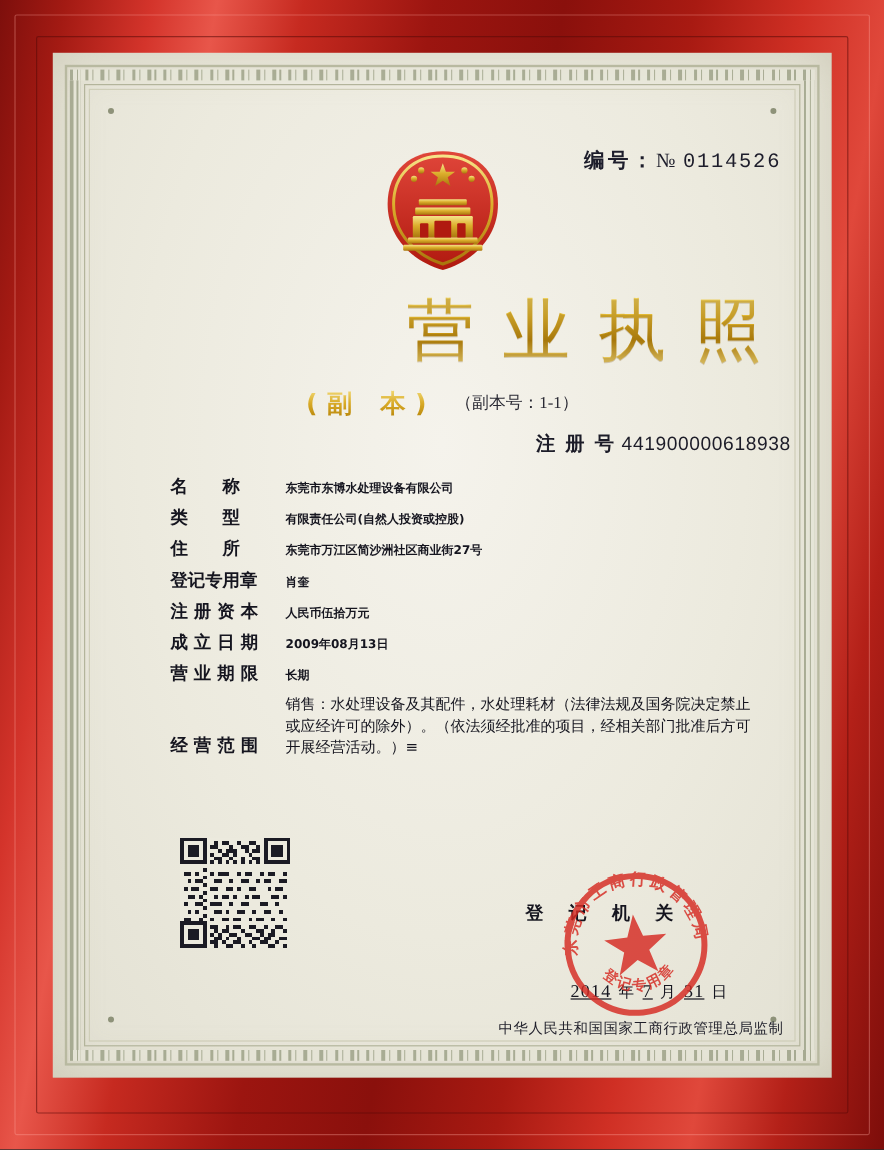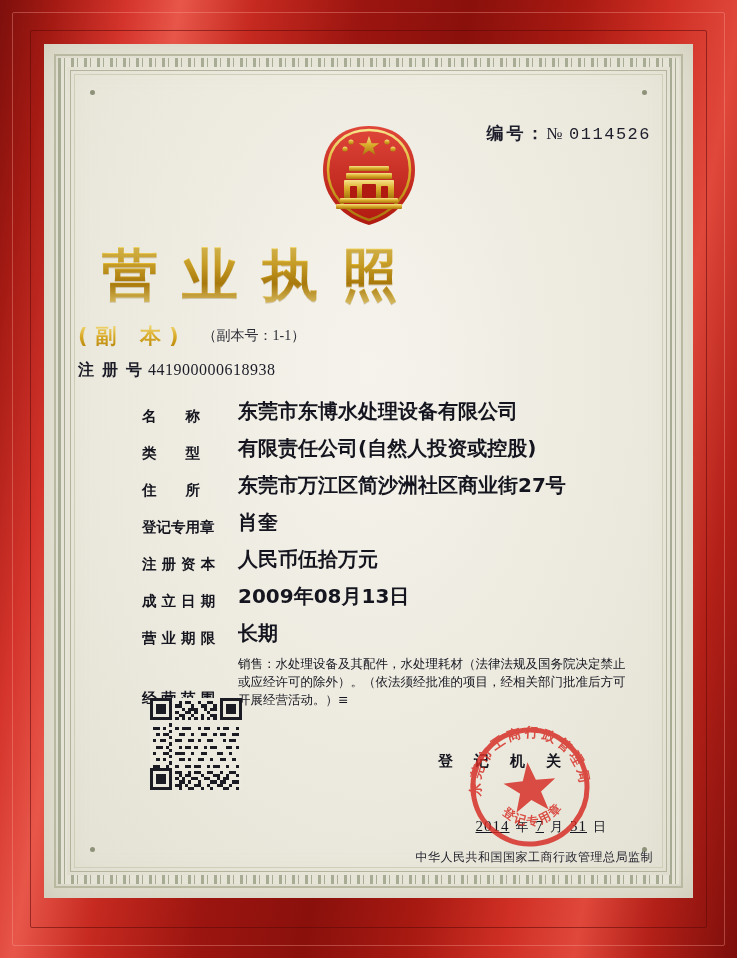--- a/index.html
+++ b/index.html
@@ -136,38 +136,38 @@
     width: 118px;
     height: 112px;
   }
 
   
   .title {
     position: absolute;
     left: 0;
     right: 0;
     top: 160px;
-    text-align: left;
+    text-align: right;
     font-family: "DejaVu Sans", sans-serif;
     font-size: 56px;
-    font-weight: bold;
+    font-weight: normal;
     letter-spacing: 24px;
     text-indent: 24px;
     background: linear-gradient(180deg, #f7e27a 0%, #e0b52e 35%, #b8860b 60%, #f2d873 85%, #c9972a 100%);
     -webkit-background-clip: text;
     background-clip: text;
     color: transparent;
     text-shadow: 0 1px 0 rgba(120,80,10,0.25);
   }
   .subtitle-row {
     position: absolute;
     left: 0;
     right: 0;
     top: 244px;
-    text-align: left;
+    text-align: center;
     font-family: "DejaVu Sans", sans-serif;
   }
   .subtitle {
     font-size: 21px;
     font-weight: bold;
     letter-spacing: 8px;
     background: linear-gradient(180deg, #f3dd7c 0%, #d9ab28 50%, #b8860b 100%);
     -webkit-background-clip: text;
     background-clip: text;
     color: transparent;
@@ -179,22 +179,22 @@
     margin-left: 16px;
     vertical-align: 3px;
   }
 
   
   .regnum {
     position: absolute;
     left: 0;
     right: 0;
     top: 282px;
-    text-align: left;
-    font-family: Liberation Serif, serif;
+    text-align: right;
+    font-family: Liberation Sans, sans-serif;
     font-size: 16px;
     color: #1c1c28;
   }
   .regnum .lab { font-weight: bold; letter-spacing: 2px; }
   .regnum .val { letter-spacing: 0.5px; }
 
   
   .fields {
     position: absolute;
     left: 64px;
@@ -210,21 +210,21 @@
   .field-label {
     width: 96px;
     flex: 0 0 96px;
     font-size: 14.5px;
     color: #15151f;
     font-weight: bold;
     letter-spacing: 0px;
     white-space: nowrap;
   }
   .field-value {
-    font-size: 20px;
+    font-size: 10px;
     color: #15151f;
     line-height: 1.5;
     font-weight: bold;
   }
   .field-value.small {
     font-size: 12.5px;
     font-weight: normal;
     line-height: 1.42;
     max-width: 400px;
   }

